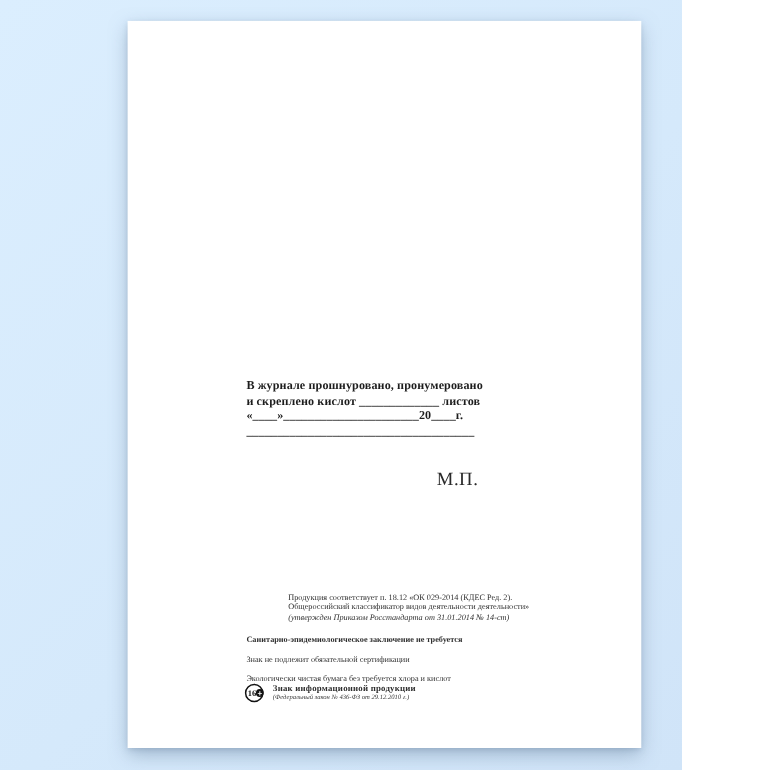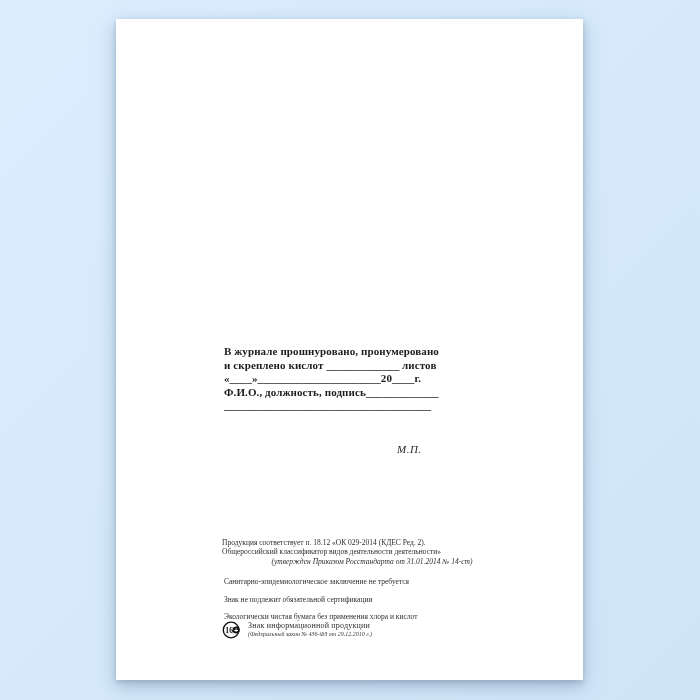--- a/index.html
+++ b/index.html
@@ -1,77 +1,76 @@
 <!DOCTYPE html>
 <html><head>
 <meta charset="utf-8">
 <style>
   html,body{margin:0;padding:0;}
   .scene{
     position:relative;
-    width:700px;height:700px;
+    width:620px;height:700px;
     background:linear-gradient(135deg,#dbeefe 0%,#d5e9fb 55%,#d0e4f8 100%);
     overflow:hidden;
     font-family:"Liberation Serif","DejaVu Serif",serif;
   }
   .page{
     position:absolute;left:116px;top:19px;
     width:467px;height:661px;
     background:#ffffff;
     box-shadow:0 6px 16px rgba(108,134,162,.5),0 2px 5px rgba(108,134,162,.35);
   }
   .cert{
     position:absolute;left:108px;top:326px;width:226px;
     font-weight:bold;font-size:11px;line-height:13.5px;
     color:#1d1d1d;letter-spacing:.1px;white-space:nowrap;
   }
   .stamp{
-    position:absolute;left:281px;top:424px;
-    font-size:11px;color:#2a2a2a;letter-spacing:.5px;font-style:italic;
+    position:absolute;left:281px;top:407px;
+    font-size:17px;color:#2a2a2a;letter-spacing:.5px;
   }
   .footer{
     position:absolute;left:106px;top:519px;width:300px;
     color:#2e2e2e;
   }
-  .compliance{font-size:7.5px;line-height:9.4px;white-space:nowrap;}
-  .compliance .it{font-style:italic;text-align:center;}
+  .compliance{font-size:7.5px;line-height:9.4px;white-space:nowrap;margin-left:40px;}
+  .compliance .it{font-style:italic;}
   .note{font-size:7.5px;line-height:8px;margin-top:9.6px;white-space:nowrap;padding-left:2px;}
-  .note-first{margin-top:12px;}
+  .note-first{margin-top:12px;font-weight:bold;}
   .info-row{display:flex;align-items:flex-start;margin-top:0;}
   .age-icon{flex:0 0 auto;width:20px;height:20px;margin-top:-1px;}
   .info-text{margin-left:6px;}
-  .info-label{font-size:8px;font-weight:normal;line-height:9px;white-space:nowrap;letter-spacing:.2px;}
+  .info-label{font-size:8px;font-weight:bold;line-height:9px;white-space:nowrap;letter-spacing:.2px;}
   .info-law{font-size:6px;font-style:italic;line-height:8px;white-space:nowrap;color:#3a3a3a;}
 </style>
 </head>
 <body>
 
 <div class="scene">
   <div class="page">
 
     <div class="cert">
       <div>В журнале прошнуровано, пронумеровано</div>
       <div>и скреплено кислот _____________ листов</div>
       <div>«____»______________________20____г.</div>
-      <div>Ф.И.О., должность, подпись_____________</div>
       <div>_____________________________________</div>
     </div>
 
     <div class="stamp">М.П.</div>
 
     <div class="footer">
       <div class="compliance">
         <div>Продукция соответствует п. 18.12 «ОК 029-2014 (КДЕС Ред. 2).</div>
         <div>Общероссийский классификатор видов деятельности деятельности»</div>
         <div class="it">(утвержден Приказом Росстандарта от 31.01.2014 № 14-ст)</div>
       </div>
 
       <div class="note note-first">Санитарно-эпидемиологическое заключение не требуется</div>
       <div class="note">Знак не подлежит обязательной сертификации</div>
-      <div class="note">Экологически чистая бумага без применения хлора и кислот</div>
+      <div class="note">Экологически чистая бумага без требуется хлора и кислот</div>
 
       <div class="info-row">
         <svg class="age-icon" viewBox="0 0 22 22" xmlns="http://www.w3.org/2000/svg">
           <circle cx="10" cy="11" r="8.6" fill="#ffffff" stroke="#121212" stroke-width="1.5"></circle>
           <text x="3.6" y="14.2" font-family="Liberation Serif, serif" font-size="8.5" font-weight="bold" fill="#121212">16</text>
           <circle cx="15.6" cy="11" r="3.9" fill="#121212"></circle>
           <text x="13.2" y="13.8" font-family="Liberation Sans, sans-serif" font-size="8" font-weight="bold" fill="#ffffff">+</text>
         </svg>
         <div class="info-text">
           <div class="info-label">Знак информационной продукции</div>

